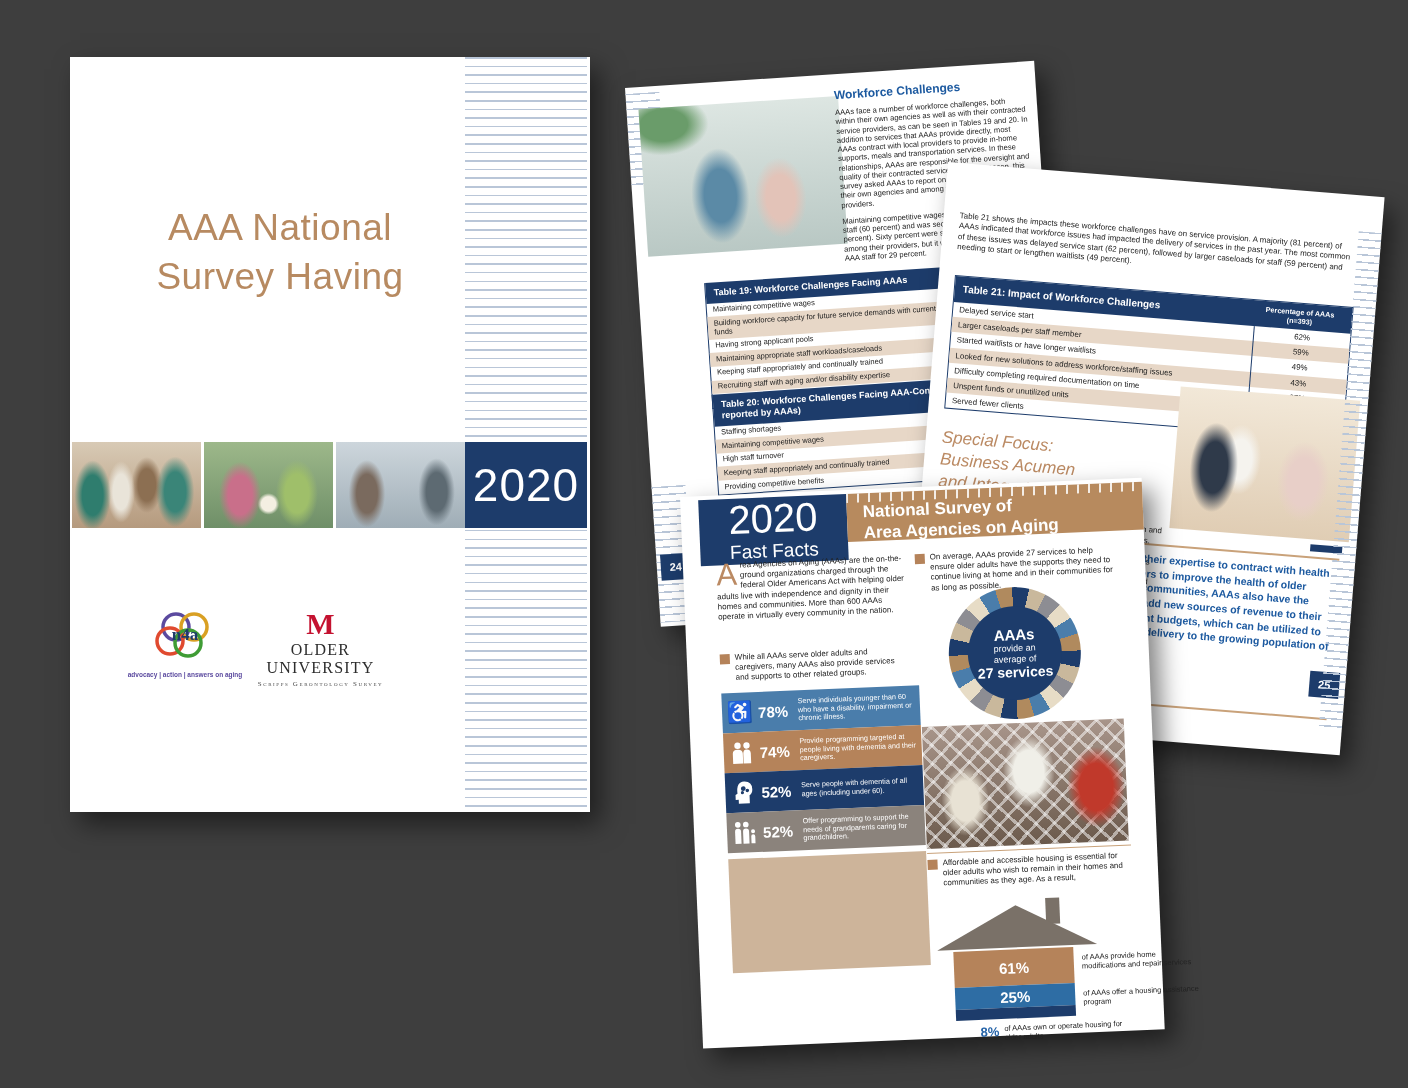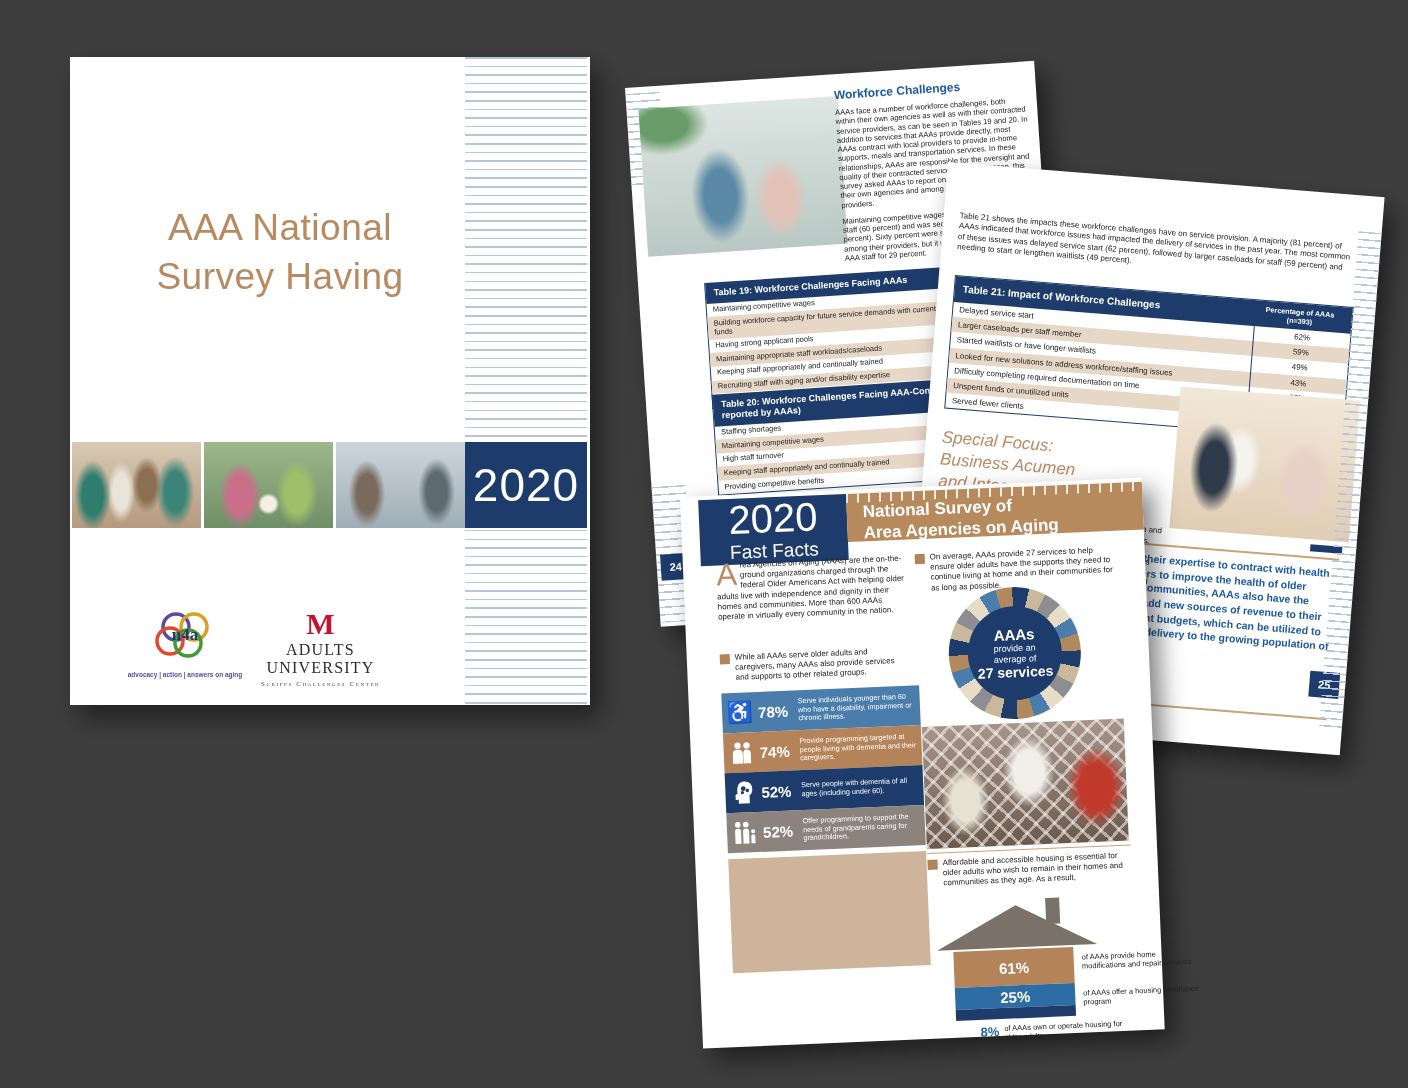--- a/index.html
+++ b/index.html
@@ -1,21 +1,21 @@
 <!DOCTYPE html>
 <html><head>
 <meta charset="utf-8">
 <style>
   html,body{margin:0;padding:0;background:#3e3e3e;}
   .scene{position:relative;width:1408px;height:1088px;background:#3e3e3e;overflow:hidden;
          font-family:"Liberation Sans", sans-serif;}
   .page{position:absolute;background:#fff;box-shadow:10px 12px 24px rgba(0,0,0,.5);}
 
   
-  .cover{left:70px;top:57px;width:520px;height:648px;}
+  .cover{left:70px;top:57px;width:520px;height:755px;}
   .stripes-v{background:repeating-linear-gradient(to bottom,#b9c6d8 0 1.5px,transparent 1.5px 8.6px);}
   .cover-stripes{position:absolute;left:395px;top:0;width:122px;height:100%;}
   .cover-title{position:absolute;left:55px;top:122px;width:310px;text-align:center;
     font-size:37px;font-weight:300;color:#b78a61;line-height:1.32;letter-spacing:.5px;}
   .cover-banner{position:absolute;left:0;top:225px;width:354px;height:24px;background:#1d3c6b;
     color:#fff;font-size:13.5px;font-weight:bold;display:flex;align-items:center;
     justify-content:flex-end;padding-right:8px;letter-spacing:.2px;}
   .photo-strip{position:absolute;left:2px;top:385px;width:393px;height:86px;display:flex;gap:3px;}
   .photo{overflow:hidden;}
   .photo-strip .photo{flex:1;}
@@ -177,22 +177,22 @@
         <circle cx="46" cy="20" r="13" fill="none" stroke="#d9a023" stroke-width="3.5"></circle>
         <circle cx="22" cy="34" r="13" fill="none" stroke="#e04a2f" stroke-width="3.5"></circle>
         <circle cx="40" cy="36" r="13" fill="none" stroke="#3f9c35" stroke-width="3.5"></circle>
         <text x="37" y="33" text-anchor="middle" font-size="17" font-weight="bold" font-family="Liberation Serif, serif" fill="#1d3c6b">n4a</text>
       </svg>
       <div class="n4a-tagline">advocacy | action | answers on aging</div>
     </div>
 
     <div class="logo-miami">
       <div class="miami-m">M</div>
-      <div class="miami-name">ADULTS UNIVERSITY</div>
-      <div class="miami-sub">Scripps Challenges Center</div>
+      <div class="miami-name">OLDER UNIVERSITY</div>
+      <div class="miami-sub">Scripps Gerontology Survey</div>
     </div>
   </section>
 
   <section class="page p24">
     <div class="p24-stripes-top stripes-h"></div>
     <div class="p24-stripes-bottom stripes-h"></div>
     <div class="pagenum">24</div>
     <div class="photo ph-caregiver"></div>
     <h2>Workforce Challenges</h2>
     <div class="p24-col">

